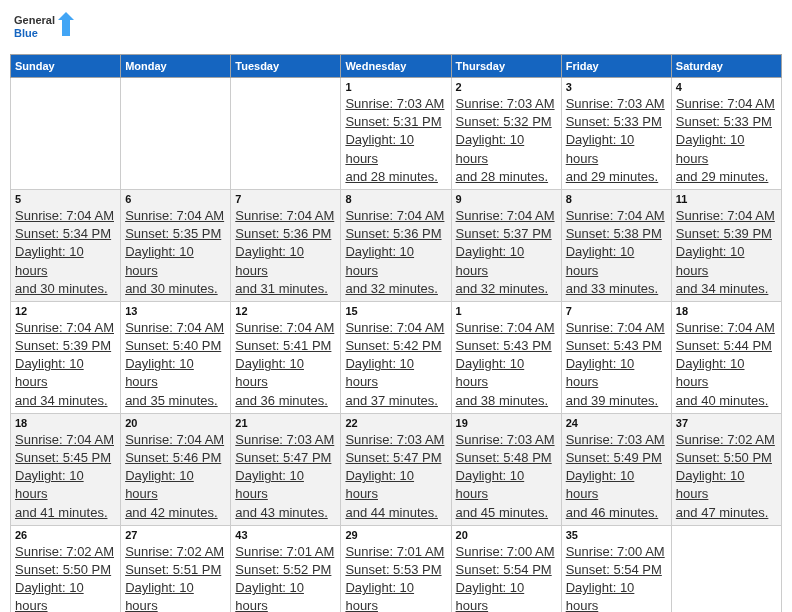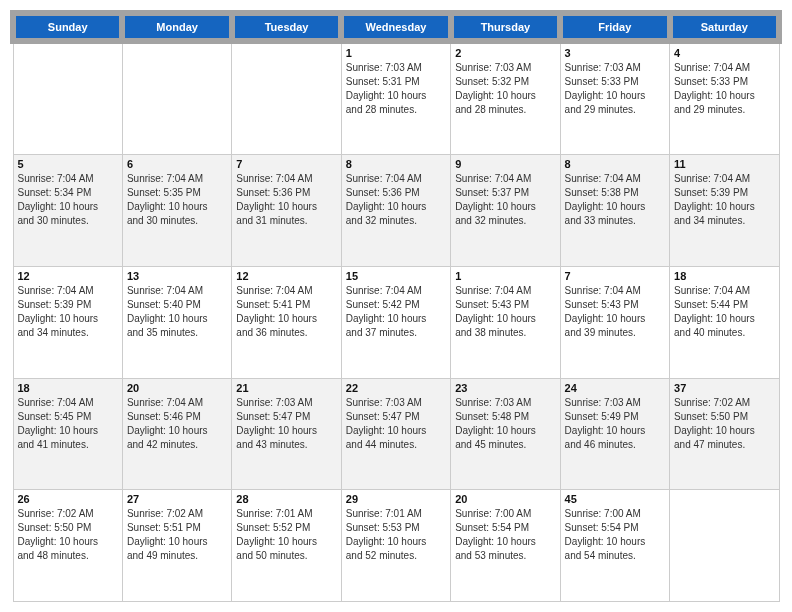--- a/index.html
+++ b/index.html
@@ -47,57 +47,71 @@
       border-collapse: collapse;
       width: 100%;
       table-layout: fixed;
     }
     .calendar th {
       background-color: #1565c0;
       color: white;
       font-size: 11px;
       font-weight: bold;
       padding: 5px 4px;
-      text-align: center;
-      border: 6px solid #a3a3a3;
+      text-align: left;
+      border: 1px solid #a3a3a3;
       margin-top: 40px;
     }
     .calendar td {
       border: 1px solid #ccc;
       vertical-align: top;
       padding: 3px 4px;
       font-size: 9px;
       color: #333;
       height: 78px;
     }
     .day-number {
       font-size: 11px;
       font-weight: bold;
       margin-bottom: 2px;
       color: #111;
     }
     .day-info {
       line-height: 1.4;
-      font-size: 10px;
+      font-size: 13px;
       color: #333;
+      text-decoration: underline;
     }
     .empty-cell {
       background: #f9f9f9;
     }
     .week-row:nth-child(odd) td {
       background-color: #ffffff;
     }
     .week-row:nth-child(even) td {
       background-color: #f2f2f2;
     }
   </style>
 </head>
 <body>
 
 <div class="page">
+  <div class="header">
+    <div class="logo">
+  <svg width="60" height="36" viewBox="0 0 60 36">
+    <text x="0" y="14" font-size="11" font-weight="bold" fill="#333" font-family="Arial">General</text>
+    <text x="0" y="27" font-size="11" font-weight="bold" fill="#1565c0" font-family="Arial">Blue</text>
+    <polygon points="52,2 60,10 56,10 56,26 48,26 48,10 44,10" fill="#42a5f5"></polygon>
+  </svg>
+</div>
+    <div class="title-section">
+      <div class="month-title"></div>
+      <div class="location"></div>
+    </div>
+  </div>
 
   <table class="calendar">
     <thead>
       <tr>
       <th>Sunday</th>
           <th>Monday</th>
           <th>Tuesday</th>
           <th>Wednesday</th>
           <th>Thursday</th>
           <th>Friday</th>
@@ -263,21 +277,21 @@
 and 43 minutes.</div>
           </td>
           <td>
             <div class="day-number">22</div>
             <div class="day-info" style="white-space: pre-line;">Sunrise: 7:03 AM
 Sunset: 5:47 PM
 Daylight: 10 hours
 and 44 minutes.</div>
           </td>
           <td>
-            <div class="day-number">23</div>
+            <div class="day-number">19</div>
             <div class="day-info" style="white-space: pre-line;">Sunrise: 7:03 AM
 Sunset: 5:48 PM
 Daylight: 10 hours
 and 45 minutes.</div>
           </td>
           <td>
             <div class="day-number">24</div>
             <div class="day-info" style="white-space: pre-line;">Sunrise: 7:03 AM
 Sunset: 5:49 PM
 Daylight: 10 hours
@@ -300,42 +314,42 @@
 and 48 minutes.</div>
           </td>
           <td>
             <div class="day-number">27</div>
             <div class="day-info" style="white-space: pre-line;">Sunrise: 7:02 AM
 Sunset: 5:51 PM
 Daylight: 10 hours
 and 49 minutes.</div>
           </td>
           <td>
-            <div class="day-number">28</div>
+            <div class="day-number">43</div>
             <div class="day-info" style="white-space: pre-line;">Sunrise: 7:01 AM
 Sunset: 5:52 PM
 Daylight: 10 hours
 and 50 minutes.</div>
           </td>
           <td>
             <div class="day-number">29</div>
             <div class="day-info" style="white-space: pre-line;">Sunrise: 7:01 AM
 Sunset: 5:53 PM
 Daylight: 10 hours
 and 52 minutes.</div>
           </td>
           <td>
             <div class="day-number">20</div>
             <div class="day-info" style="white-space: pre-line;">Sunrise: 7:00 AM
 Sunset: 5:54 PM
 Daylight: 10 hours
 and 53 minutes.</div>
           </td>
           <td>
-            <div class="day-number">45</div>
+            <div class="day-number">35</div>
             <div class="day-info" style="white-space: pre-line;">Sunrise: 7:00 AM
 Sunset: 5:54 PM
 Daylight: 10 hours
 and 54 minutes.</div>
           </td>
           <td class="empty-cell"></td>
         </tr>
       </tbody>
   </table>
 </div>

